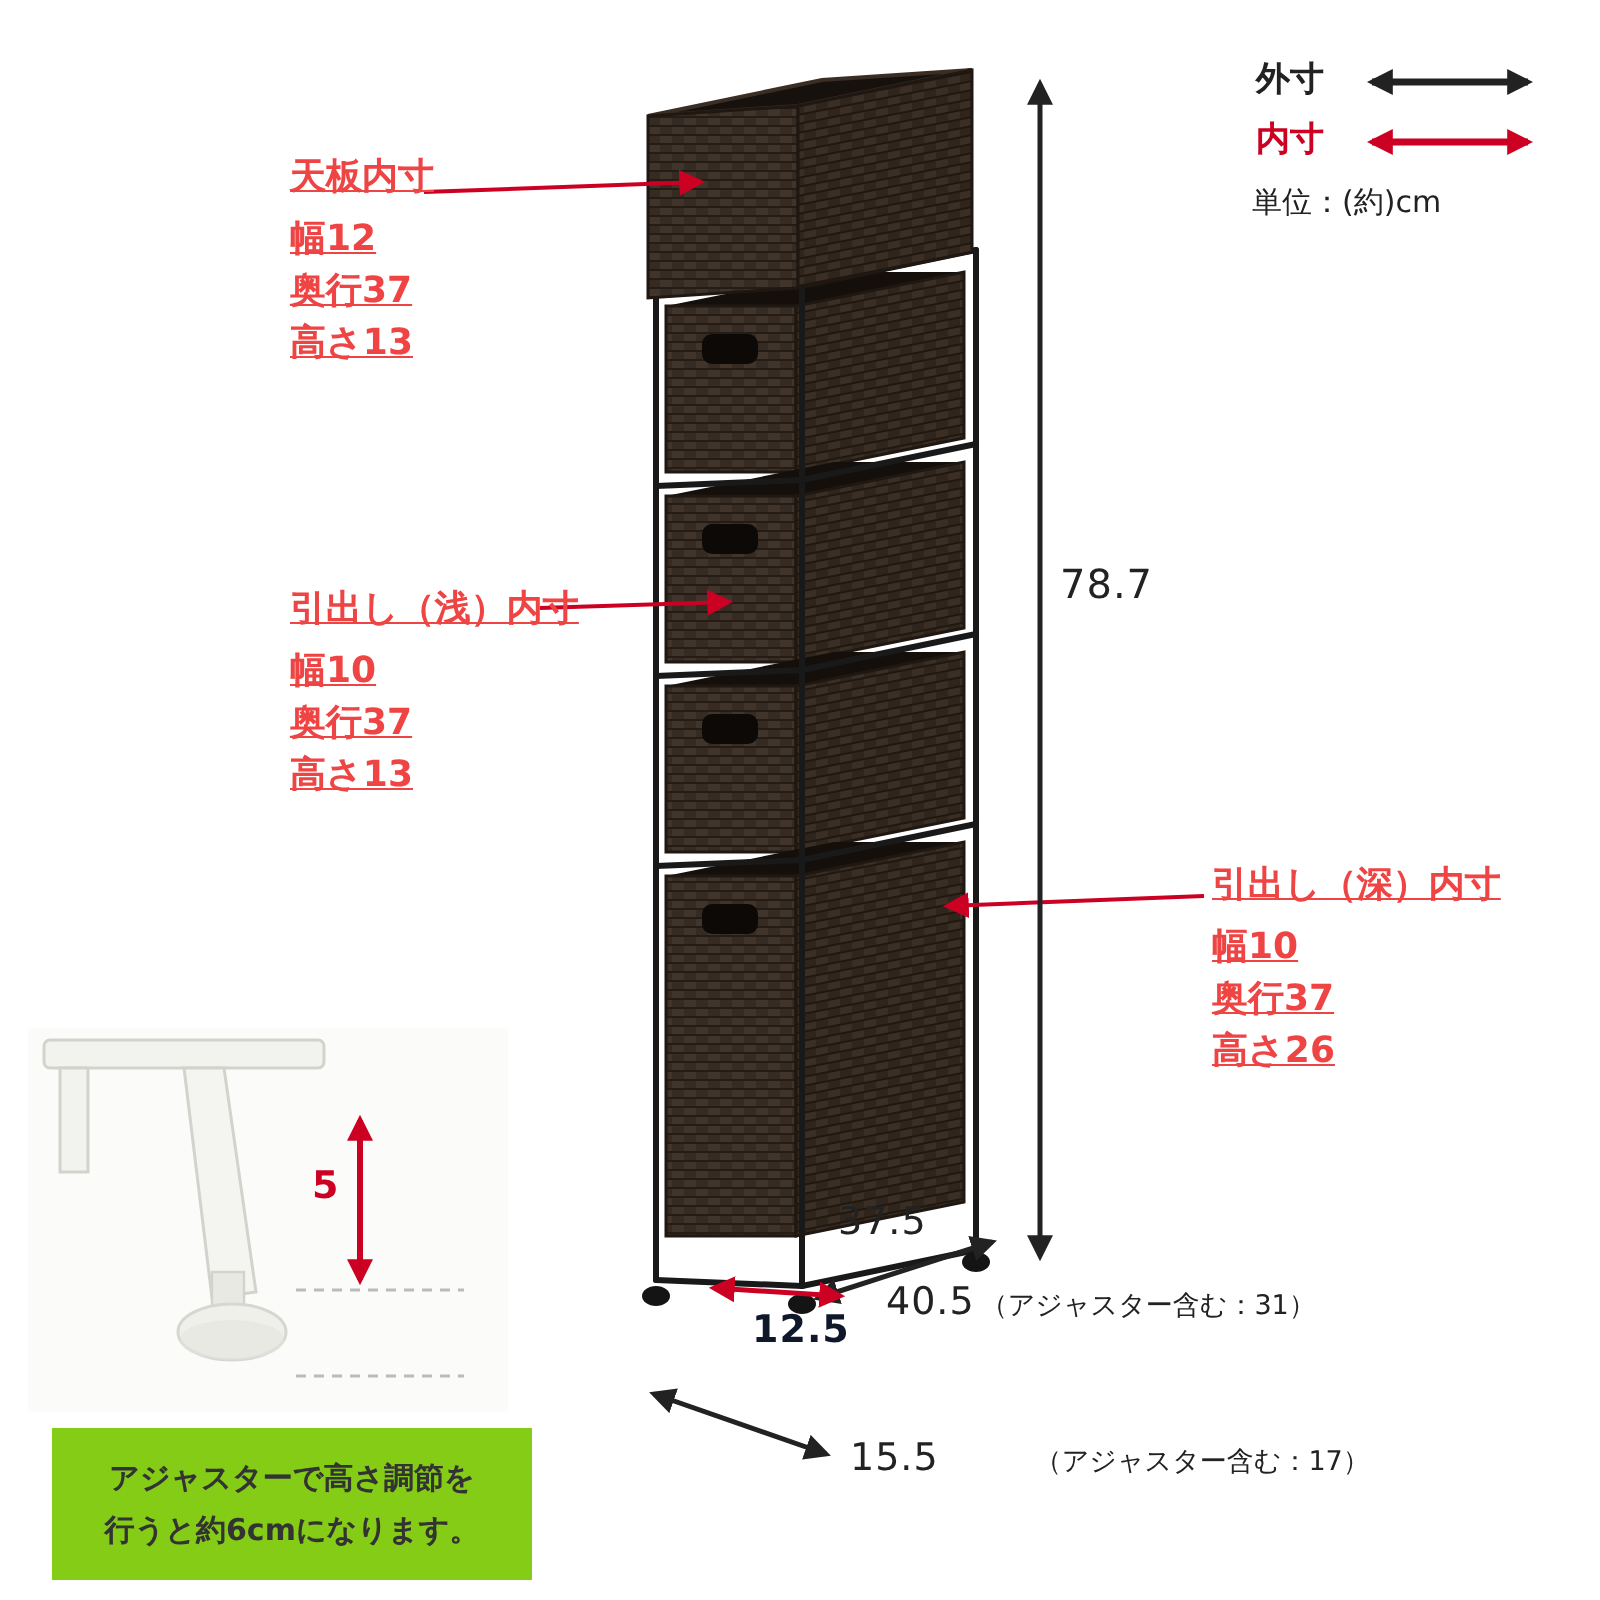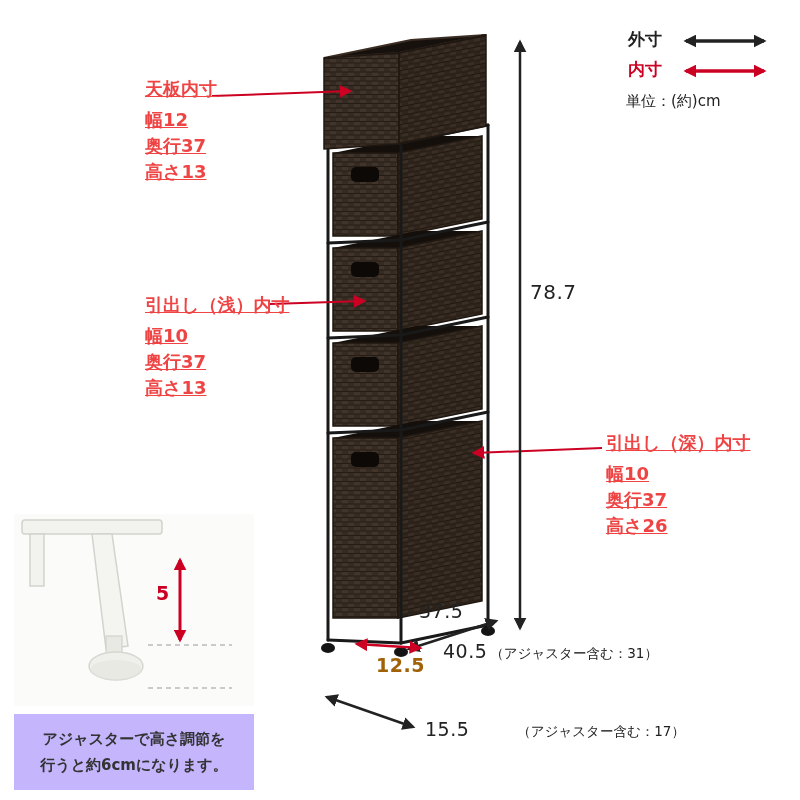--- a/index.html
+++ b/index.html
@@ -10,31 +10,31 @@
   svg.scene { position:absolute; left:0; top:0; }
 
   .callout { font-size:18px; font-weight:bold; color:#ef4444; line-height:1.45;text-decoration:underline; }
   .callout .title { margin-bottom:5px; }
 
   .legend-label { font-size:17px; font-weight:bold; color:#222; }
   .legend-label.red { color:#cc0022; }
   .unit-label { font-size:15px; color:#222; }
 
   .dim-num { font-size:19px; color:#222; letter-spacing:0.5px; }
-  .dim-num.red { color:#a16207; font-weight:bold; }
+  .dim-num.red { color:#0f172a; font-weight:bold; }
   .dim-num.big { font-size:20px; }
   .dim-row { display:flex; align-items:baseline; gap:3px; white-space:nowrap; }
   .dim-note { font-size:13.5px; color:#222; }
 
   .adj-range { font-size:19px; font-weight:bold; color:#cc0022; }
 
   .note-box {
-    width:240px; height:76px; background:#c4b5fd;
+    width:240px; height:76px; background:#84cc16;
     display:flex; flex-direction:column; justify-content:center; align-items:center;
-    font-size:15px; font-weight:bold; color:#333; line-height:1.75; text-align:center;
+    font-size:15px; font-weight:bold; color:#333; line-height:1.75; text-align:center;margin-left:12px;
   }
 </style>
 </head>
 <body>
 
 <div class="stage">
 
   <svg class="scene" width="800" height="800" viewBox="0 0 800 800">
     <defs>
       <marker id="mB" viewBox="0 0 10 10" refX="8" refY="5" markerWidth="13" markerHeight="13" markerUnits="userSpaceOnUse" orient="auto-start-reverse">

